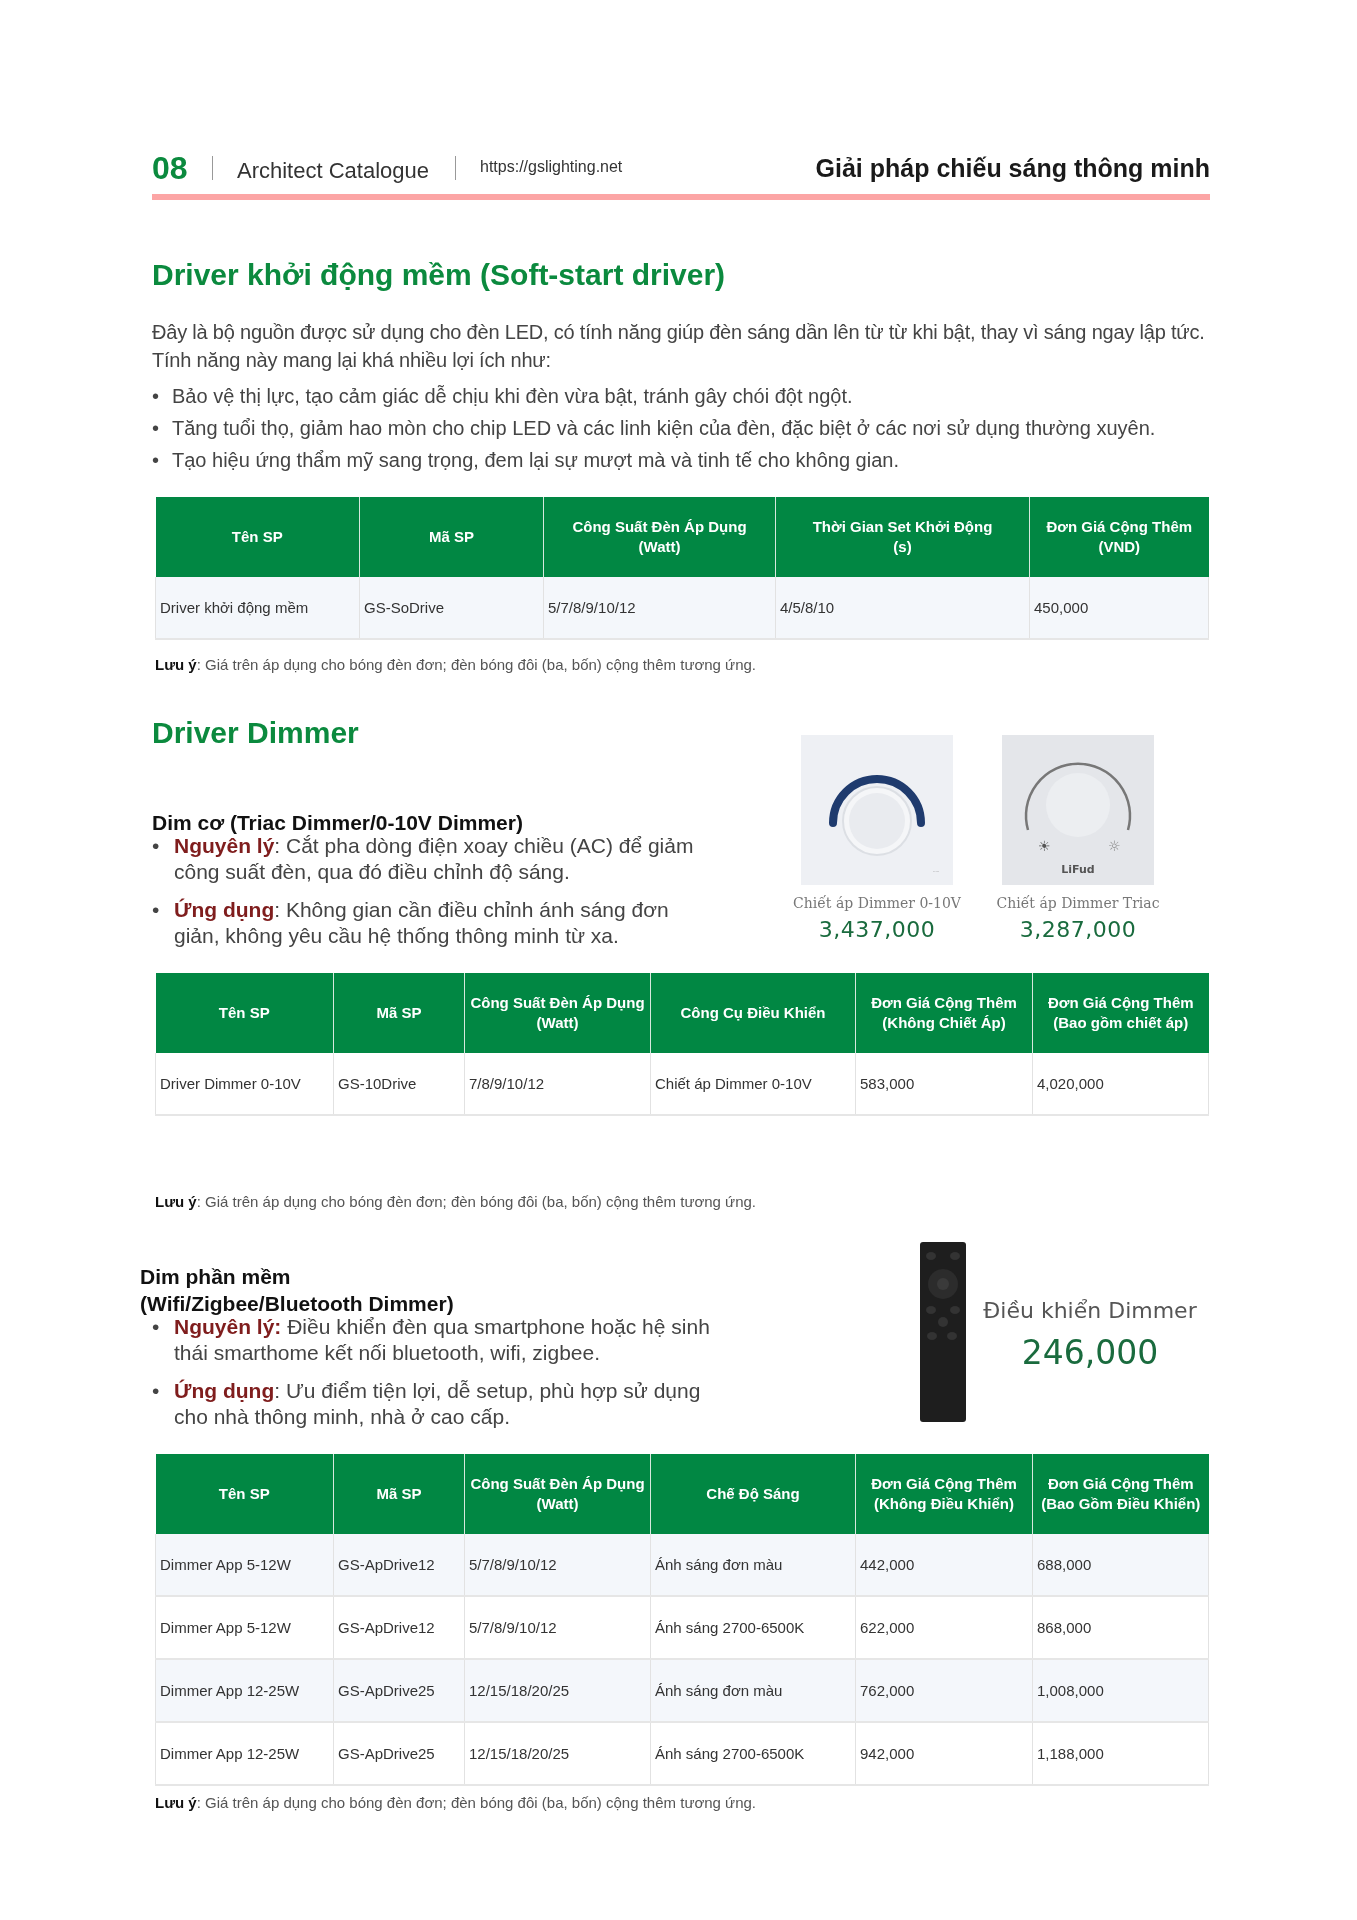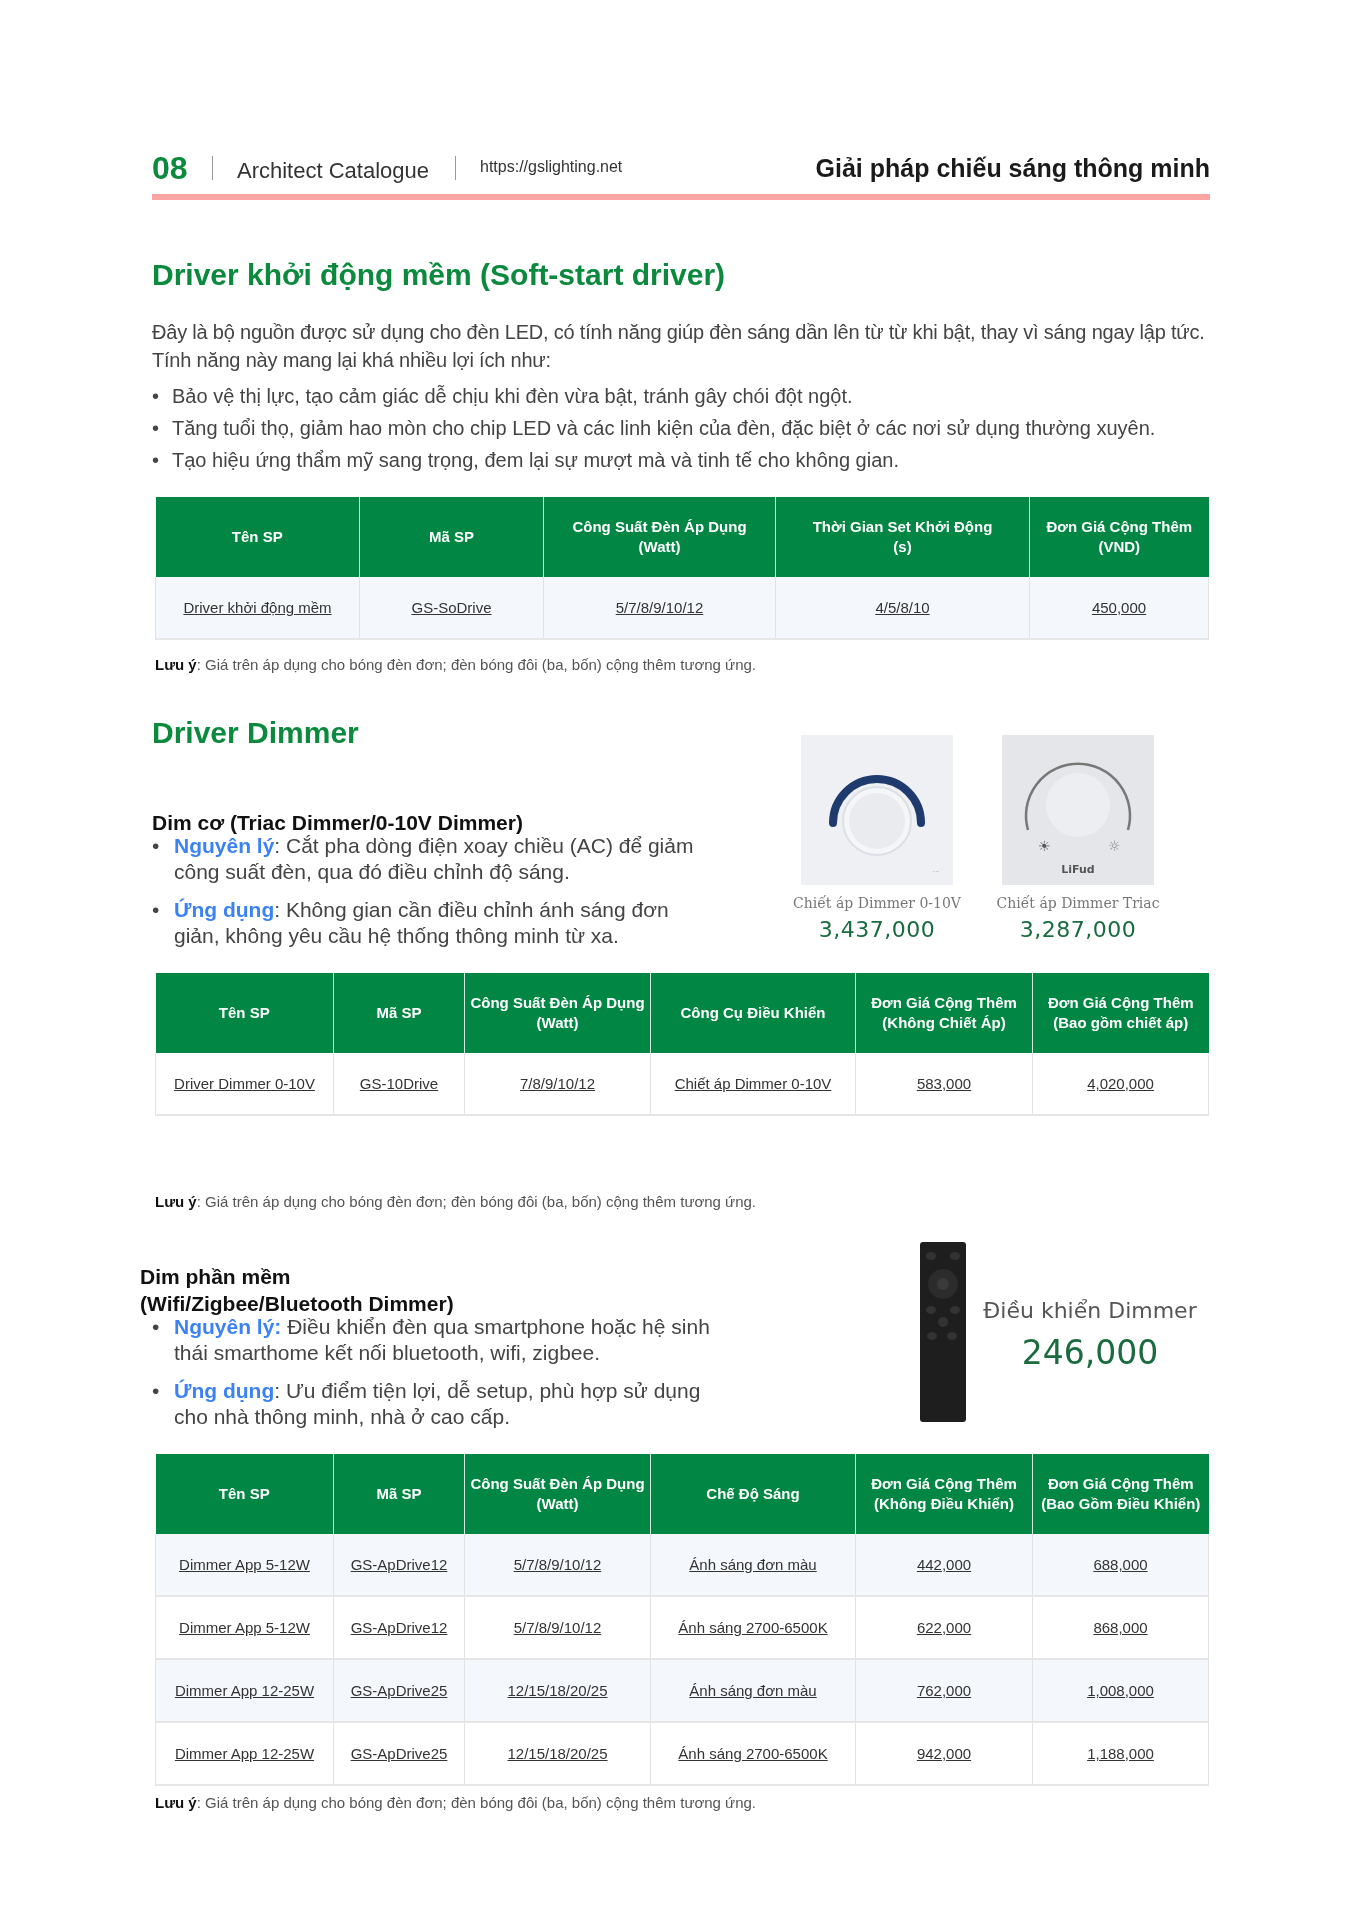--- a/index.html
+++ b/index.html
@@ -9,26 +9,26 @@
   .header .sep { position: absolute; top: 8px; width: 1px; height: 24px; background: #999; }
   .header .t1 { position: absolute; left: 85px; top: 10px; font-size: 22px; color: #333; }
   .header .t2 { position: absolute; left: 328px; top: 10px; font-size: 16px; color: #333; }
   .header .t3 { position: absolute; right: 0; top: 6px; font-size: 25px; font-weight: bold; color: #1a1a1a; }
   h2 { position: absolute; margin: 0; font-size: 30px; font-weight: bold; color: #0b8a3e; }
   .para { position: absolute; font-size: 20px; line-height: 28px; color: #444; letter-spacing: -0.2px; }
   ul.bul { position: absolute; margin: 0; padding: 0; list-style: none; font-size: 20px; color: #444; }
   ul.bul li { position: relative; padding-left: 20px; line-height: 32px; }
   ul.bul li::before { content: "•"; position: absolute; left: 0; top: 0; color: #444; }
   ul.bul2 li { line-height: 26px; margin-bottom: 12px; font-size: 21px; padding-left: 22px;}
-  ul.bul2 b { color: #3b82f6; }
+  ul.bul2 b { color: #7f1d1d; }
   .sub { position: absolute; font-size: 21px; font-weight: bold; color: #111; line-height: 27px; font-weight: 600; margin-top: 28px;}
   table.pt { position: absolute; border-collapse: collapse; left: 155px; width: 1053px; table-layout: fixed; }
   table.pt th { background: #018743; color: #fff; font-size: 15px; font-weight: bold; height: 80px; border-right: 1px solid #d6e8dd; text-align: center; line-height: 20px; padding: 0 4px; }
   table.pt th:last-child { border-right: none; }
-  table.pt td { font-size: 15px; color: #333; height: 61px; text-align: center; border-right: 1px solid #e2e2e2; border-bottom: 2px solid #e6e6e6; padding: 0 4px; text-decoration: underline; }
+  table.pt td { font-size: 15px; color: #333; height: 61px; text-align: left; border-right: 1px solid #e2e2e2; border-bottom: 2px solid #e6e6e6; padding: 0 4px; }
   table.pt td:first-child { border-left: 1px solid #e2e2e2; }
   table.pt tr.odd td { background: #f4f7fb; }
   table.pt tr.even td { background: #ffffff; }
   .note { position: absolute; left: 155px; font-size: 15px; color: #555; }
   .note b { color: #111; }
   .prod { position: absolute; text-align: center; }
   .prod .cap { font-family: "DejaVu Serif", serif; font-size: 14px; color: #777; margin-top: 10px; }
   .prod .price { font-family: "DejaVu Sans", sans-serif; font-size: 22px; color: #1a6b3e; margin-top: 6px; letter-spacing: 0.5px; }
   .dimbox { width: 152px; height: 150px; background: #eef0f3; position: relative; border-radius: 2px; }
   .remote-wrap { position: absolute; left: 918px; top: 1240px; }

